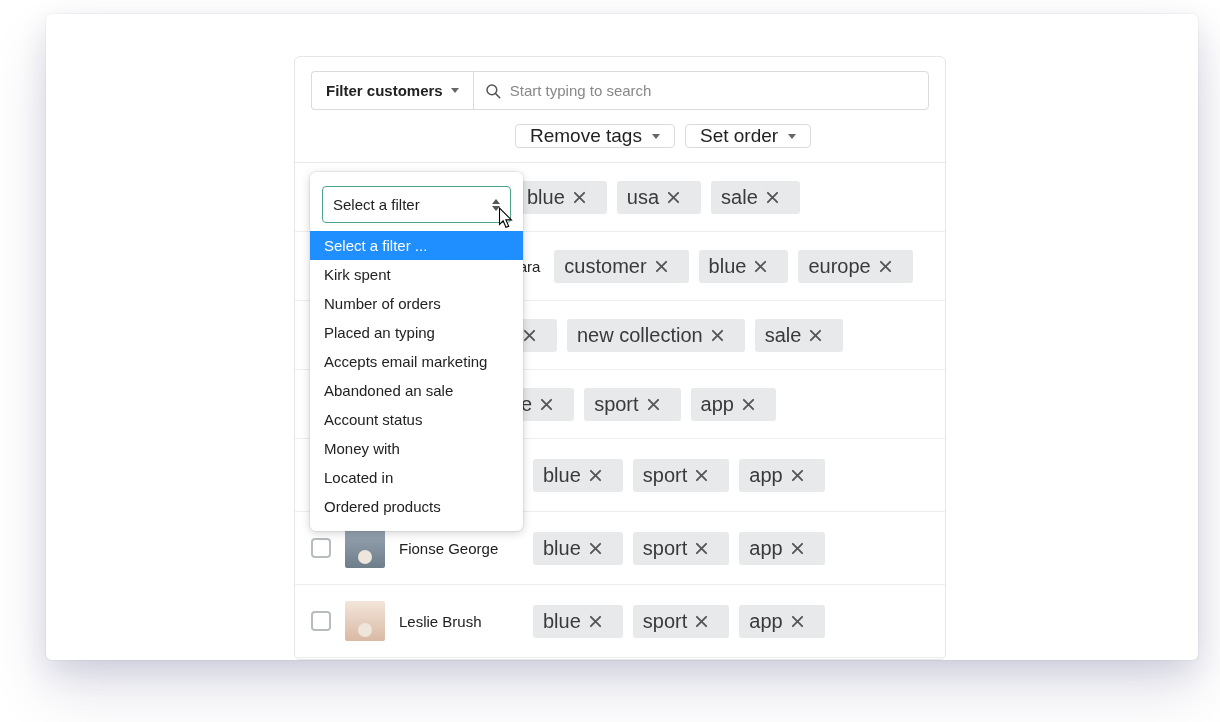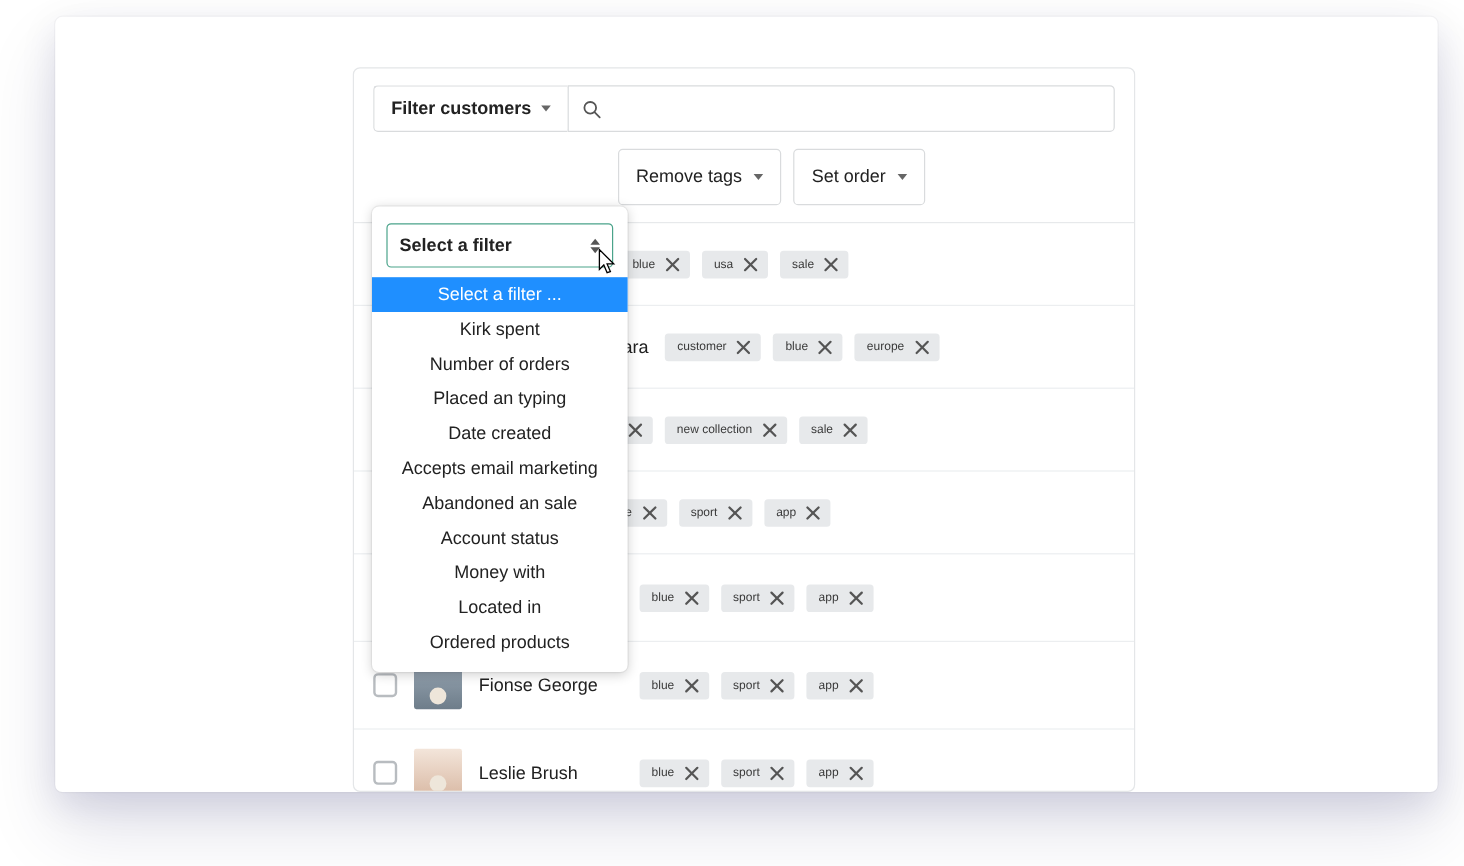--- a/index.html
+++ b/index.html
@@ -86,26 +86,26 @@
   .actions {
     display: flex;
     gap: 10px;
     padding: 0 16px 14px 16px;
     border-bottom: 1px solid #e7e9eb;
   }
   .action-btn {
     display: flex;
     align-items: center;
     gap: 10px;
-    padding: 14px 14px;
+    padding: 0 14px;
     border: 1px solid #d9dbdd;
     border-radius: 4px;
     background: #fff;
     cursor: pointer;
-    font-size: 15px;
+    font-size: 19px;
   }
   .spacer-action { width: 194px; } 
 
   
   .rows { }
   .row {
     display: flex;
     align-items: center;
     gap: 14px;
     padding: 16px 16px;
@@ -156,22 +156,22 @@
   }
 
   .tags { display: flex; gap: 10px; flex-wrap: wrap; }
   .tag {
     display: inline-flex;
     align-items: center;
     gap: 8px;
     background: #e7e9eb;
     color: #3a3a3a;
     border-radius: 3px;
-    padding: 5px 8px 5px 10px;
-    font-size: 10px;
+    padding: 5px 21px 5px 10px;
+    font-size: 20px;
     cursor: default;
   }
   .tag .x {
     width: 13px; height: 13px;
     cursor: pointer;
     color: #555;
   }
 
   
   .dropdown-panel {
@@ -188,40 +188,39 @@
   .dd-select {
     margin: 0 12px 6px 12px;
     border: 1px solid #4aa38a;
     border-radius: 4px;
     padding: 9px 10px;
     display: flex;
     align-items: center;
     justify-content: space-between;
     cursor: pointer;
     position: relative;
-    font-weight: bold;
   }
   .dd-select-label { font-size: 15px; color: #222; }
   .dd-stepper {
     display: flex; flex-direction: column; gap: 2px;
     color: #555;
   }
   .tri-up {
     width: 0; height: 0;
     border-left: 4px solid transparent;
     border-right: 4px solid transparent;
     border-bottom: 5px solid #555;
   }
   .tri-down {
     width: 0; height: 0;
     border-left: 4px solid transparent;
     border-right: 4px solid transparent;
     border-top: 5px solid #555;
   }
-  .dd-list { padding-top: 2px; text-align: center; }
+  .dd-list { padding-top: 2px; }
   .dd-item {
     padding: 6px 14px;
     font-size: 15px;
     color: #222;
     cursor: pointer;
     white-space: nowrap;
   }
   .dd-item.selected {
     background: #1f8fff;
     color: #fff;
@@ -247,20 +246,21 @@
     <div class="topbar">
       <div class="filter-btn">
         <span>Filter customers</span>
         <span class="caret-down-sm"></span>
       </div>
       <div class="search-wrap">
         <svg class="search-icon-svg" viewBox="0 0 24 24">
           <circle cx="10.5" cy="10.5" r="6.5" fill="none" stroke="currentColor" stroke-width="2"></circle>
           <line x1="15.5" y1="15.5" x2="21" y2="21" stroke="currentColor" stroke-width="2" stroke-linecap="round"></line>
         </svg>
+        <input type="text" placeholder="Start typing to search" style="">
       </div>
     </div>
 
     <div class="actions">
       <div class="spacer-action"></div>
       <div class="action-btn">
         <span>Remove tags</span>
         <span class="caret-down-sm"></span>
       </div>
       <div class="action-btn">
@@ -486,21 +486,20 @@
       <span class="dd-stepper">
         <span class="tri-up"></span>
         <span class="tri-down"></span>
       </span>
     </div>
     <div class="dd-list" id="dd-list">
         <div class="dd-item selected">Select a filter ...</div>
         <div class="dd-item">Kirk spent</div>
         <div class="dd-item">Number of orders</div>
         <div class="dd-item">Placed an typing</div>
-        <div class="dd-item">Date created</div>
         <div class="dd-item">Accepts email marketing</div>
         <div class="dd-item">Abandoned an sale</div>
         <div class="dd-item">Account status</div>
         <div class="dd-item">Money with</div>
         <div class="dd-item">Located in</div>
         <div class="dd-item">Ordered products</div>
       </div>
   </div>
 
   <div class="cursor">

